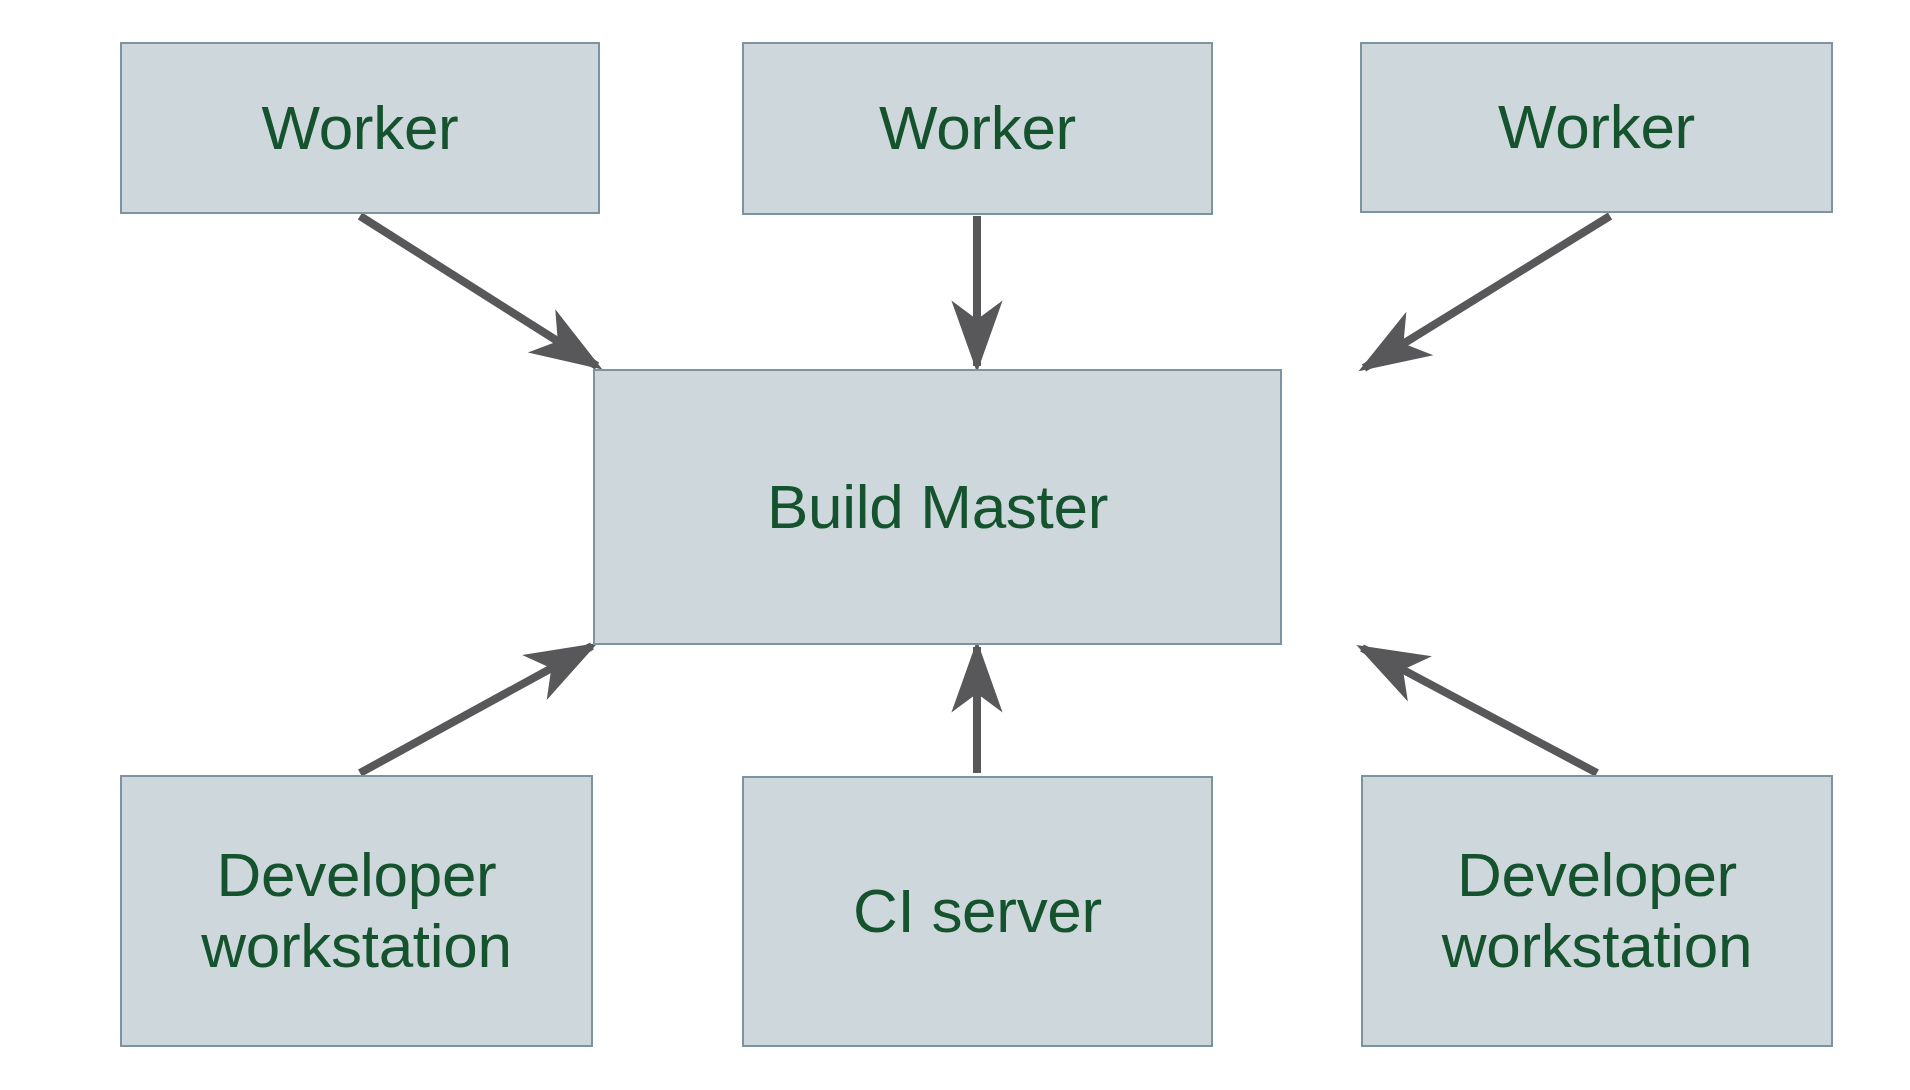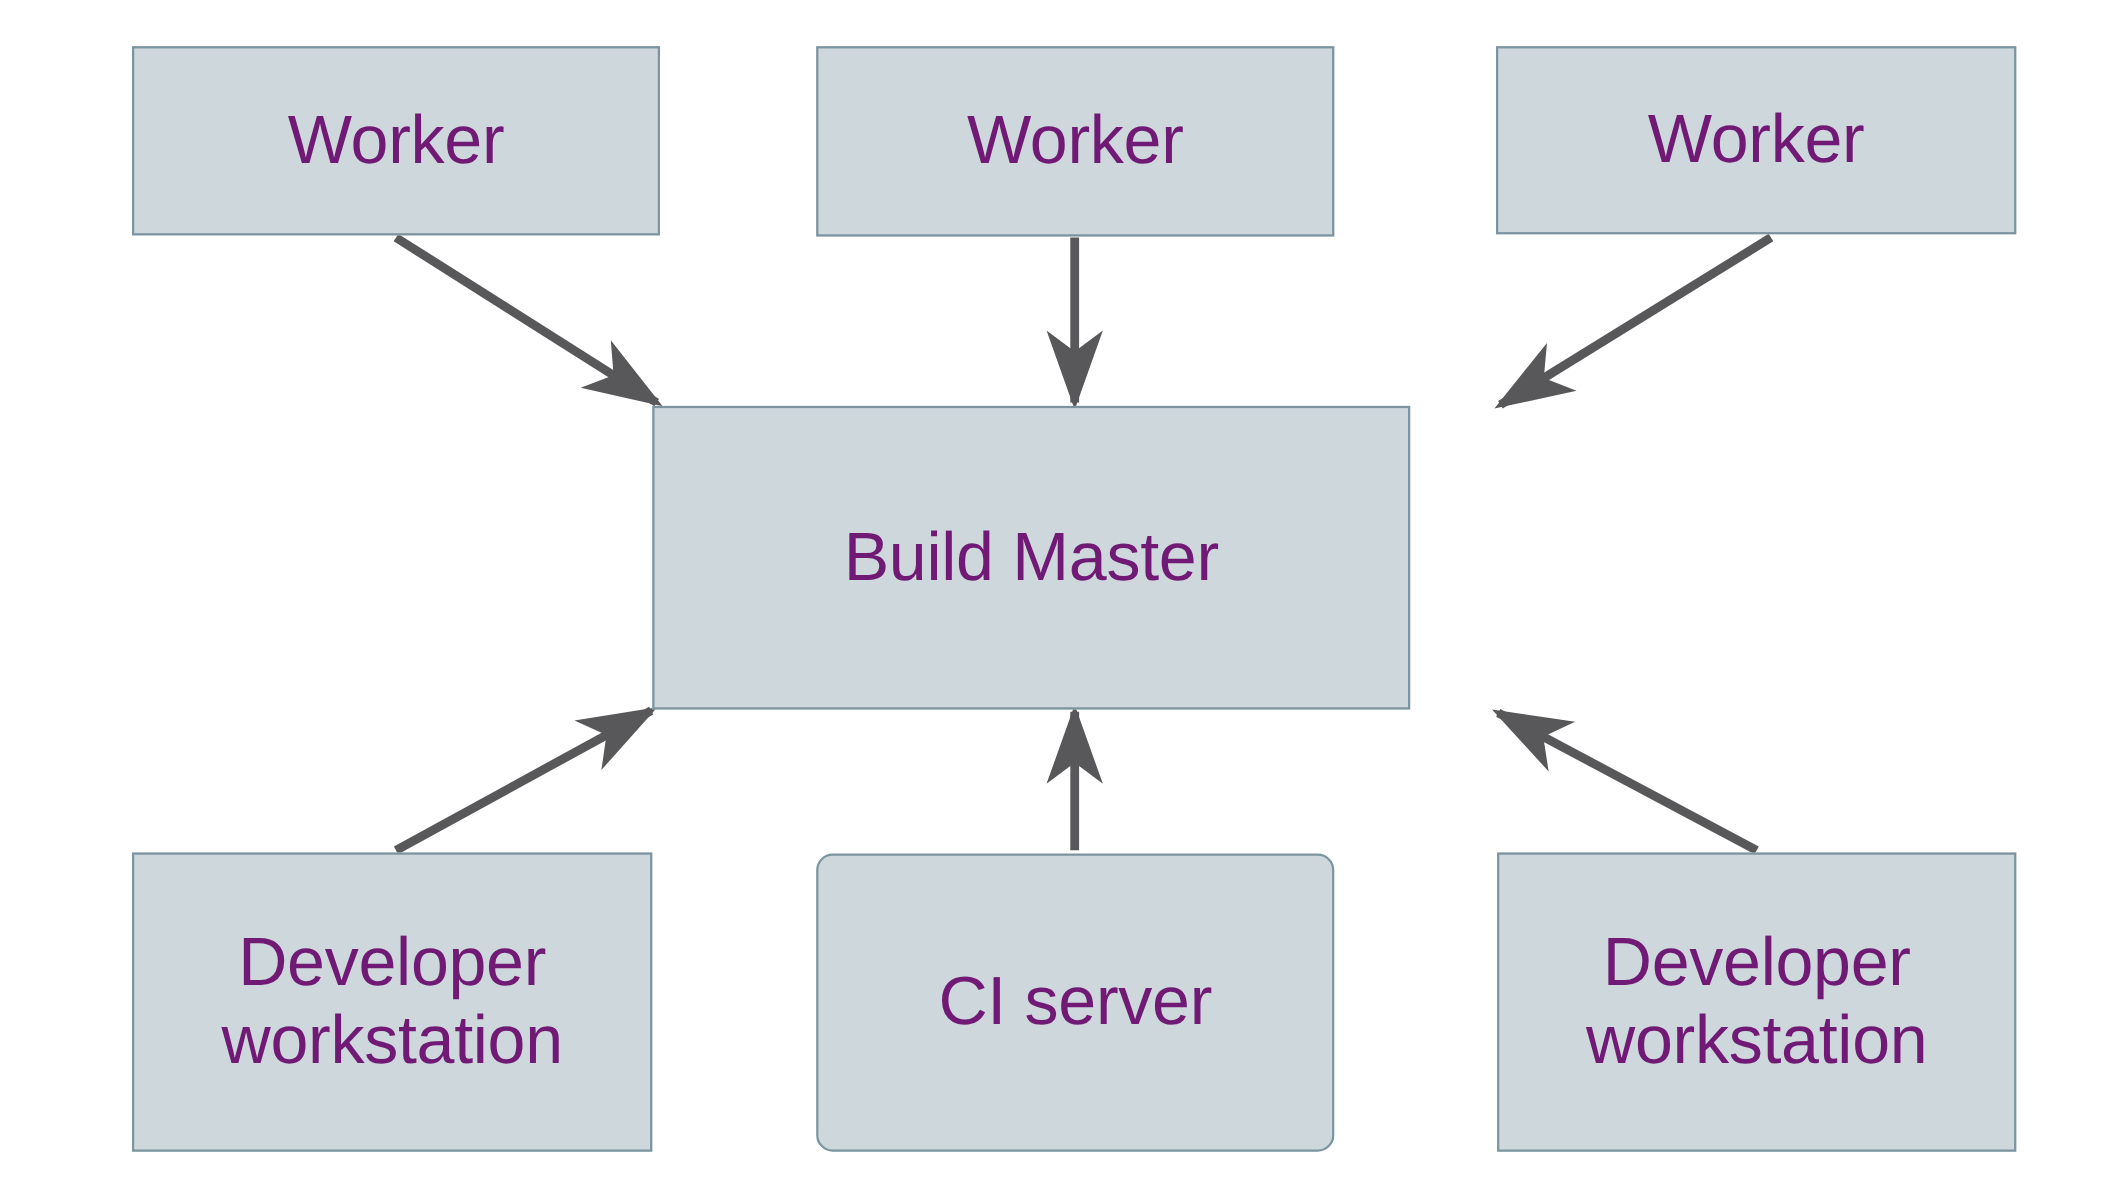--- a/index.html
+++ b/index.html
@@ -28,41 +28,41 @@
   }
   .node {
     position: absolute;
     box-sizing: border-box;
     background: #ced8dc;
     border: 2px solid #7b949f;
     display: flex;
     align-items: center;
     justify-content: flex-end;
     text-align: center;
-    color: #701a75;
+    color: #14532d;
     font-family: "Liberation Sans", sans-serif;
     font-weight: 400;
     line-height: 1.14;
     letter-spacing: -0.3px;
     white-space: pre-line;
     user-select: none;
   }
   .node-label {
     display: block;
     width: 100%;
     padding: 0 6px;
     box-sizing: border-box;
   }
   
   #node-worker-1      { left: 120px;  top: 42px;  width: 480px; height: 172px; font-size: 62px; }
   #node-worker-2      { left: 742px;  top: 42px;  width: 471px; height: 173px; font-size: 62px; }
   #node-worker-3      { left: 1360px; top: 42px;  width: 473px; height: 171px; font-size: 62px; }
   #node-build-master  { left: 593px;  top: 369px; width: 689px; height: 276px; font-size: 62px; }
   #node-dev-ws-1      { left: 120px;  top: 775px; width: 473px; height: 272px; font-size: 62px; }
-  #node-ci-server     { left: 742px;  top: 776px; width: 471px; height: 271px; font-size: 62px; border-radius: 15px; }
+  #node-ci-server     { left: 742px;  top: 776px; width: 471px; height: 271px; font-size: 62px; }
   #node-dev-ws-2      { left: 1361px; top: 775px; width: 472px; height: 272px; font-size: 62px; }
 </style>
 </head>
 <body>
 
 <div id="canvas">
 
   <svg id="edge-layer" viewBox="0 0 1910 1090" width="1910" height="1090" xmlns="http://www.w3.org/2000/svg" aria-hidden="true">
     <defs>
       <marker id="arrowhead" markerWidth="10" markerHeight="10" refX="8.4" refY="3.4" orient="auto" markerUnits="strokeWidth">

